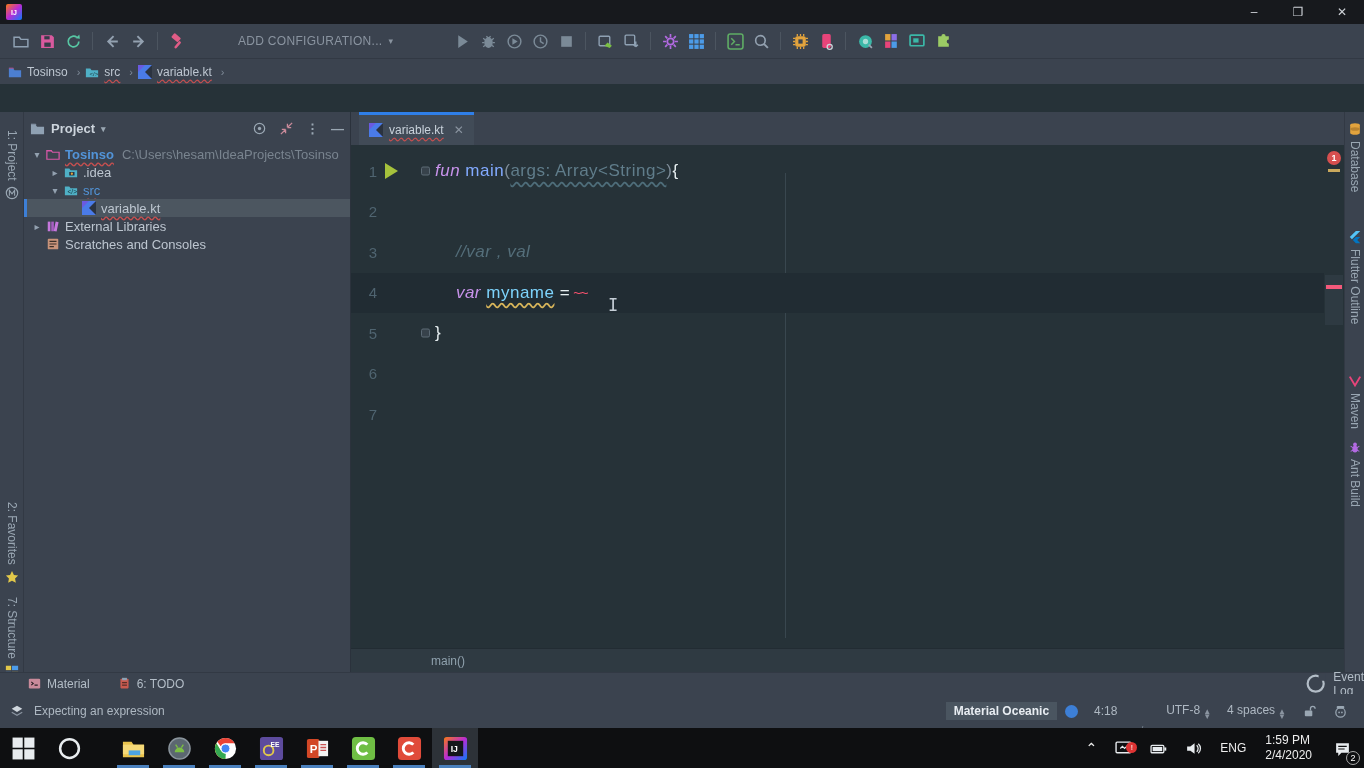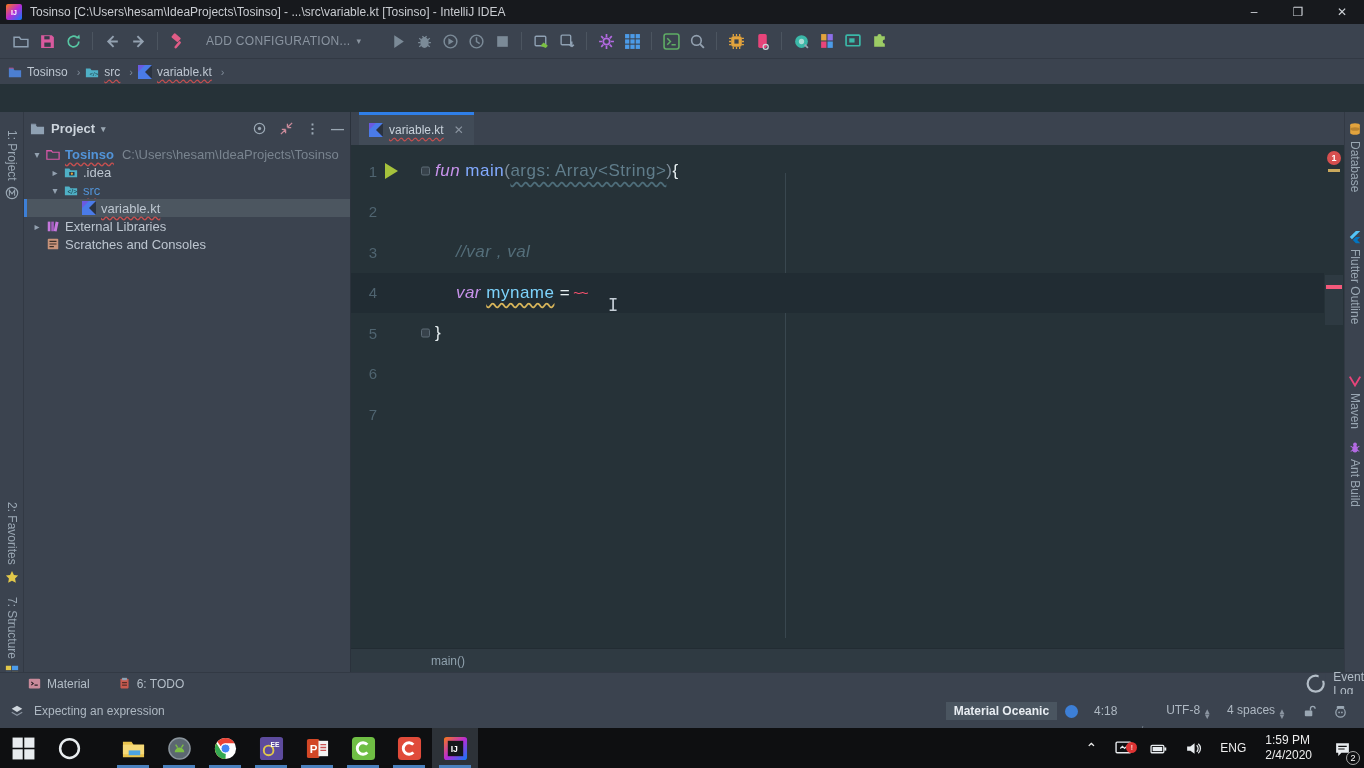--- a/index.html
+++ b/index.html
@@ -10,21 +10,21 @@
   .titlebar{height:24px;background:#17191d;display:flex;align-items:center;color:#c9ccd1;font-size:12px;}
   .titlebar .appicon{width:16px;height:16px;margin:0 8px 0 6px;background:linear-gradient(135deg,#f97a12,#b92bd6 50%,#087cfa);border-radius:2px;display:flex;align-items:center;justify-content:center;color:#fff;font-size:7px;font-weight:bold;}
   .win-btns{margin-left:auto;display:flex;height:24px;}
   .win-btn{width:44px;height:24px;display:flex;align-items:center;justify-content:center;color:#cfd3d8;font-size:12px;}
 
   
   .menubar{height:27px;background:#3b434f;display:flex;align-items:center;padding-left:8px;border-bottom:1px solid #323944;}
   .menu-item{color:#c3cbd4;font-size:13px;padding:4px 9px;}
 
   
-  .toolbar{height:35px;background:#3b434f;display:flex;align-items:center;padding-left:8px;border-bottom:1px solid #323944;}
+  .toolbar{height:35px;background:#3b434f;display:flex;align-items:center;padding-left:8px;border-bottom:1px solid #323944;gap:32px;}
   .tb-icon{width:26px;height:24px;display:flex;align-items:center;justify-content:center;}
   .tb-icon svg{width:17px;height:17px;}
   .tb-sep{width:1px;height:18px;background:#4c5560;margin:0 6px;}
   .run-config{color:#8a94a0;font-size:12px;letter-spacing:.3px;padding:3px 10px;margin:0 14px 0 6px;display:flex;align-items:center;gap:6px;}
 
   
   .navbar{height:25px;background:#3b434f;display:flex;align-items:center;padding-left:8px;color:#bdc6d0;font-size:12px;}
   .crumb{display:flex;align-items:center;gap:5px;margin-right:4px;}
   .crumb svg{width:14px;height:14px;}
   .crumb-sep{color:#7f8b99;margin:0 5px;font-size:11px;}
@@ -128,21 +128,20 @@
   .badge{position:absolute;top:2px;right:2px;background:#d33;color:#fff;border-radius:50%;width:11px;height:11px;font-size:8px;display:flex;align-items:center;justify-content:center;}
   .nbadge{position:absolute;bottom:3px;right:0px;border:1px solid #aaa;background:#0e0f11;color:#fff;border-radius:50%;width:14px;height:14px;font-size:9px;display:flex;align-items:center;justify-content:center;}
 </style>
 </head>
 <body>
 
 <div class="app">
 
   <div class="titlebar">
     <div class="appicon">IJ</div>
-    <span>Tosinso [C:\Users\hesam\IdeaProjects\Tosinso] - ...\src\variable.kt [Tosinso] - IntelliJ IDEA</span>
     <div class="win-btns">
       <div class="win-btn">–</div>
       <div class="win-btn">❐</div>
       <div class="win-btn">✕</div>
     </div>
   </div>
 
 
   <div class="toolbar">
     <span id="tb-left" style="display:flex;align-items:center;">

